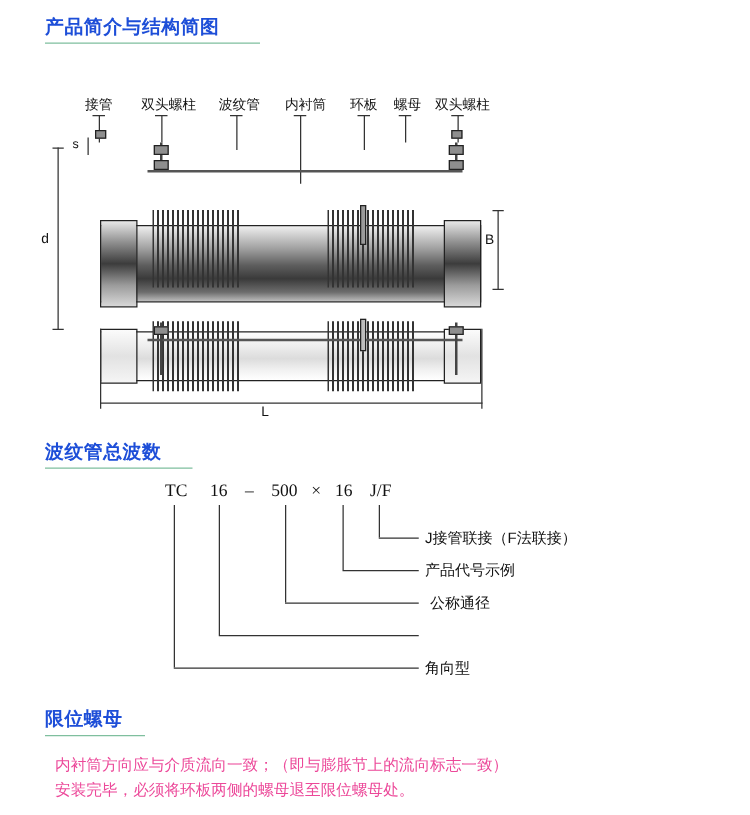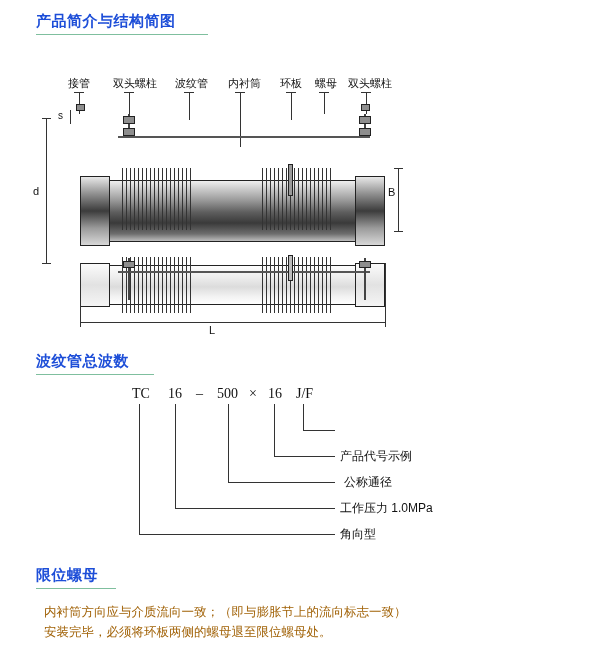--- a/index.html
+++ b/index.html
@@ -128,21 +128,21 @@
   }
   .hline {
     position: absolute;
     height: 1px;
     background: #333;
   }
   
   .note-line {
     position: absolute;
     font-size: 12.5px;
-    color: #a16207;
+    color: #ec4899;
     white-space: nowrap;
   }
 </style>
 </head>
 <body>
 
 <div class="section-title" style="left:36px; top:12px;">产品简介与结构简图</div>
 <div class="title-underline" style="left:36px; top:34px; width:172px;"></div>
 
 <div id="diagram1">
@@ -241,23 +241,23 @@
   <div class="vline" style="left:228px; top:32px; height:78px;"></div>
   <div class="vline" style="left:175px; top:32px; height:104px;"></div>
   <div class="vline" style="left:139px; top:32px; height:130px;"></div>
 
   <div class="hline" style="left:303px; top:58px; width:32px;"></div>
   <div class="hline" style="left:274px; top:84px; width:61px;"></div>
   <div class="hline" style="left:228px; top:110px; width:107px;"></div>
   <div class="hline" style="left:175px; top:136px; width:160px;"></div>
   <div class="hline" style="left:139px; top:162px; width:196px;"></div>
 
+  <div class="code-desc" style="left:340px; top:50px;">J接管联接（F法联接）</div>
   <div class="code-desc" style="left:340px; top:76px;">产品代号示例</div>
   <div class="code-desc" style="left:344px; top:102px;">公称通径</div>
-  <div class="code-desc" style="left:340px; top:128px;">工作压力 1.0MPa</div>
   <div class="code-desc" style="left:340px; top:154px;">角向型</div>
 </div>
 
 <div class="section-title" style="left:36px; top:566px;">限位螺母</div>
 <div class="title-underline" style="left:36px; top:588px; width:80px;"></div>
 
 <div class="note-line" style="left:44px; top:604px;">内衬筒方向应与介质流向一致；（即与膨胀节上的流向标志一致）</div>
 <div class="note-line" style="left:44px; top:624px;">安装完毕，必须将环板两侧的螺母退至限位螺母处。</div>
 
 </body></html>

